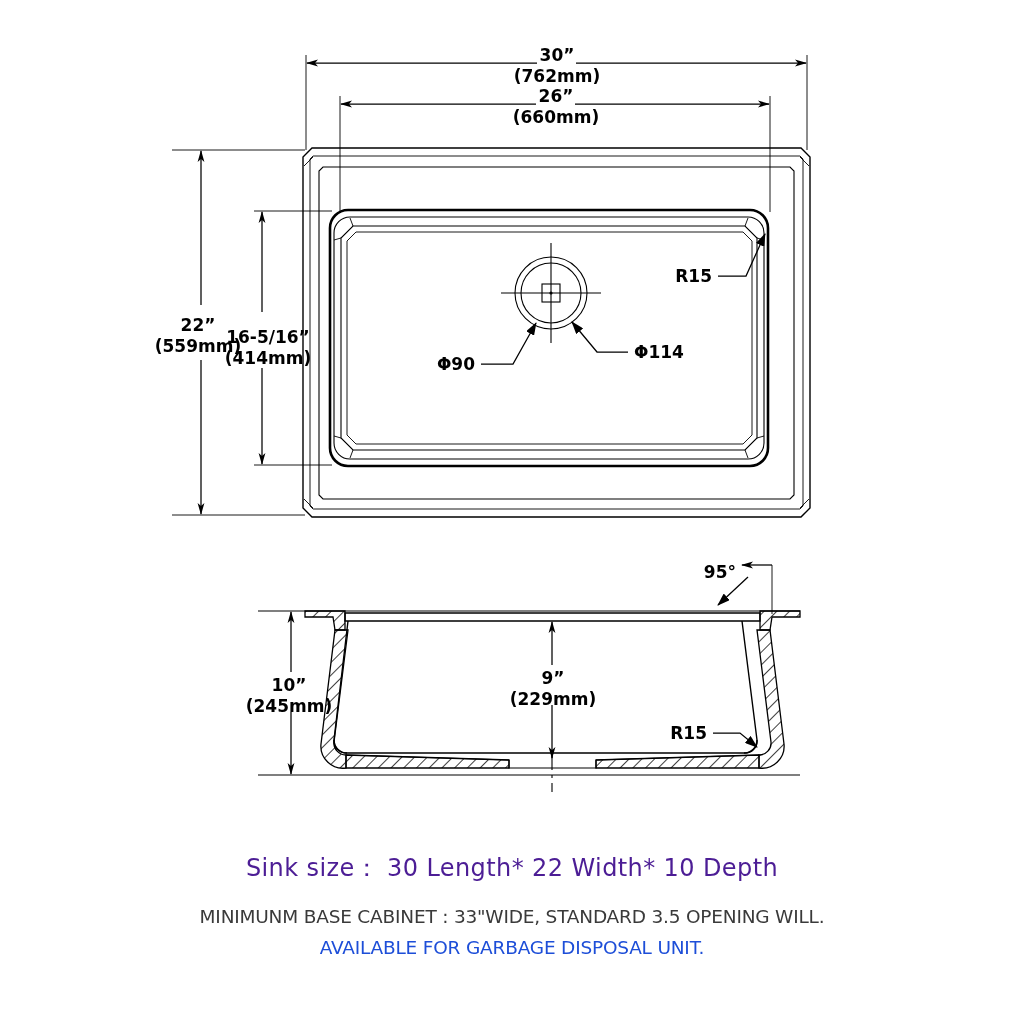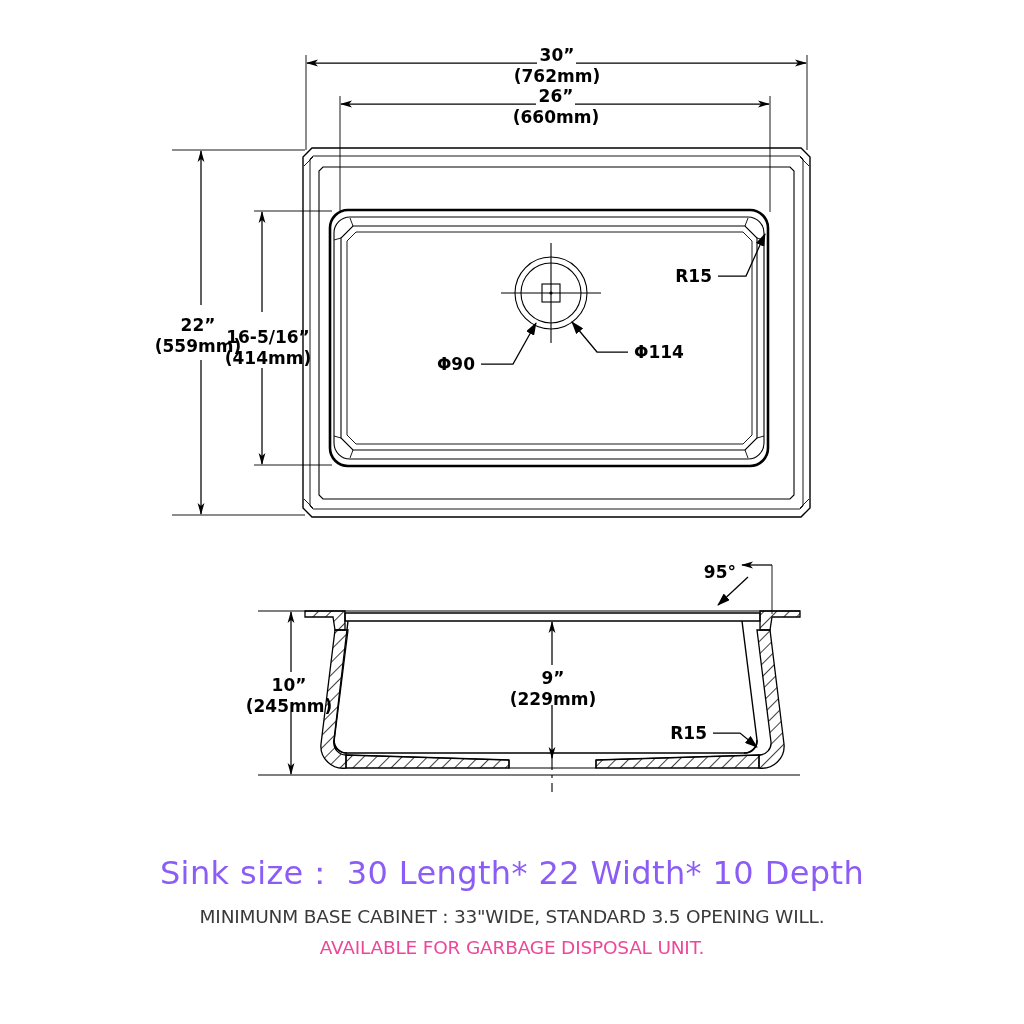--- a/index.html
+++ b/index.html
@@ -72,39 +72,39 @@
     fill: #000000;
   }
   .caption-block {
     position: absolute;
     left: 0;
     width: 1024px;
     text-align: center;
   }
   #caption-title {
     top: 852px;
-    font-size: 32px;
+    font-size: 24px;
     font-family: "DejaVu Sans", sans-serif;
     font-weight: 400;
     letter-spacing: 0.4px;
-    color: #8b5cf6;
+    color: #4c1d95;
   }
   #caption-note-1 {
     top: 906px;
     font-size: 18.5px;
     font-family: "DejaVu Sans", sans-serif;
     letter-spacing: -0.2px;
     color: #3a3a3a;
   }
   #caption-note-2 {
     top: 937px;
     font-size: 18.5px;
     font-family: "DejaVu Sans", sans-serif;
     letter-spacing: -0.2px;
-    color: #ec4899;
+    color: #1d4ed8;
   }
 </style>
 </head>
 <body>
 
 <div id="drawing-root">
 <svg id="tech-drawing" viewBox="0 0 1024 1024" xmlns="http://www.w3.org/2000/svg">
 
   <defs>
     <pattern id="hatchPattern" width="9" height="9" patternTransform="rotate(45)" patternUnits="userSpaceOnUse">

